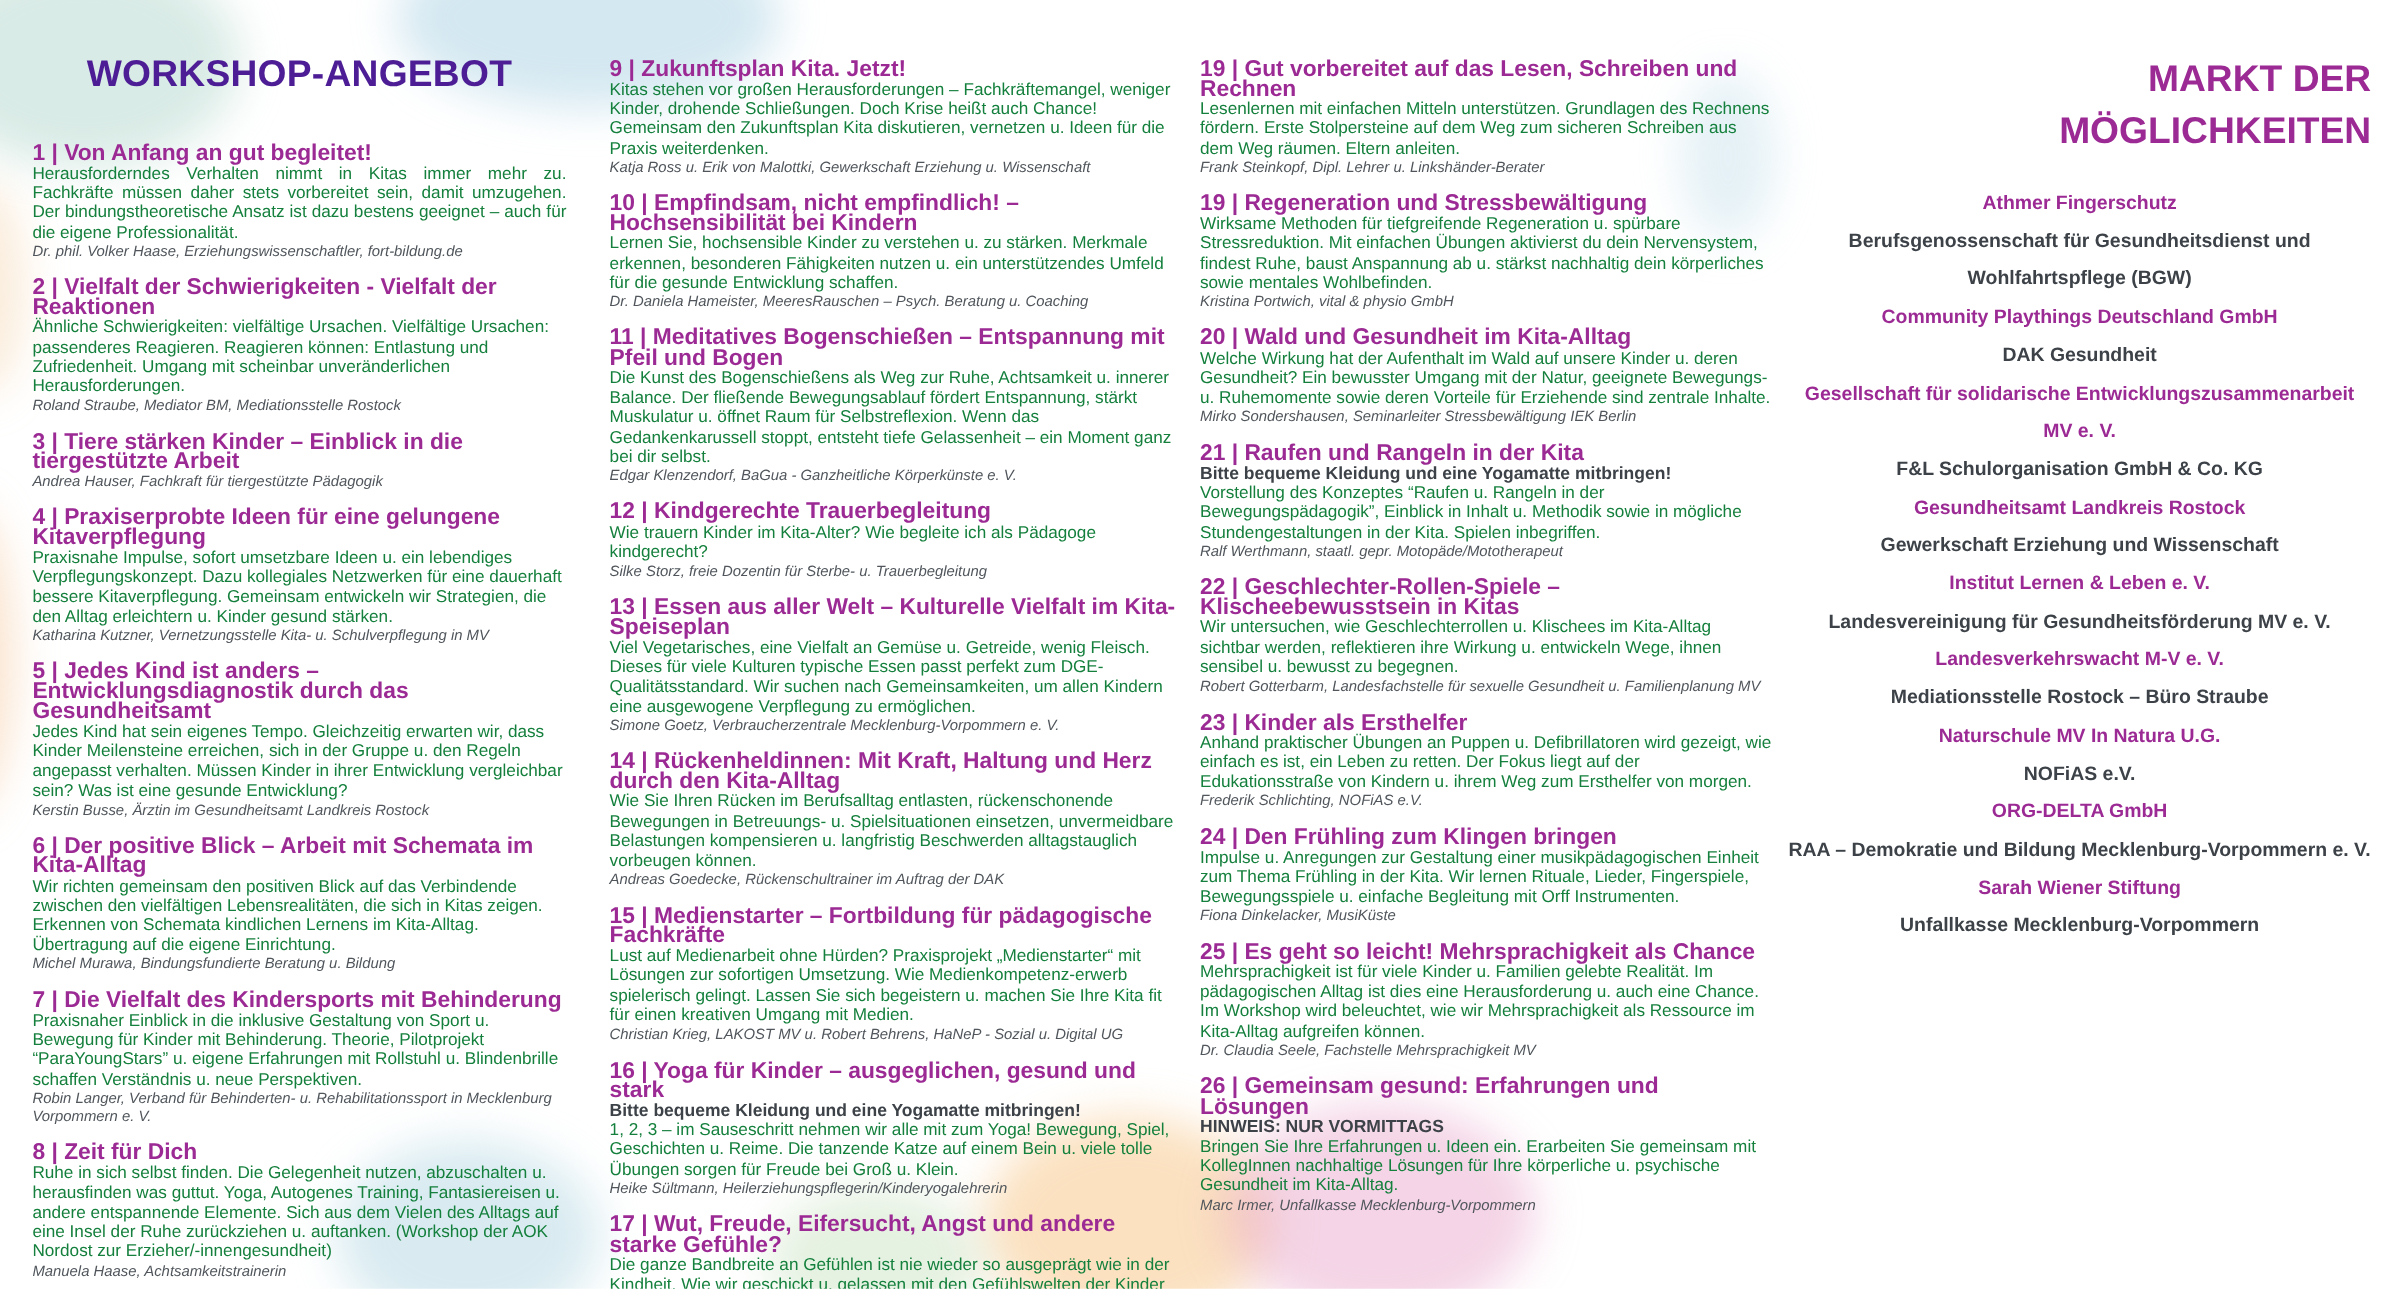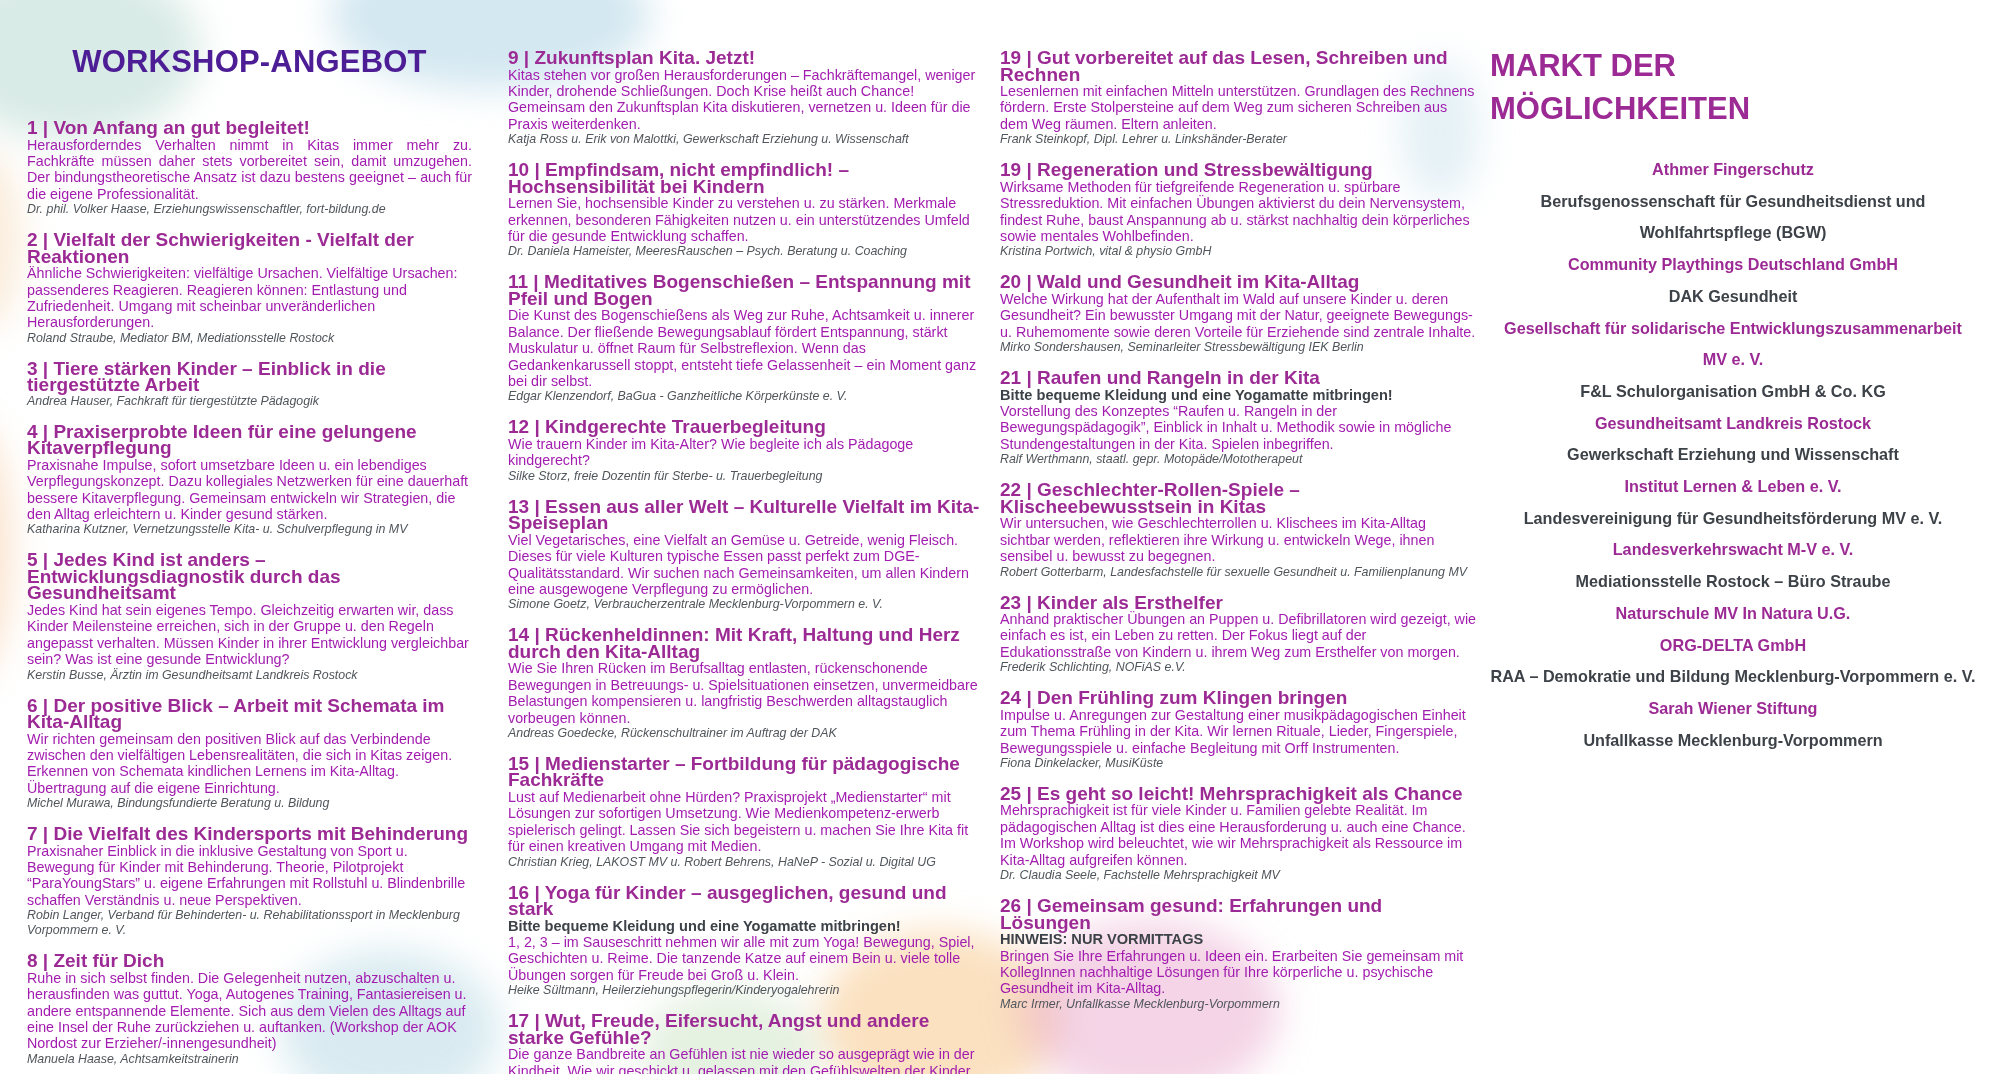--- a/index.html
+++ b/index.html
@@ -22,29 +22,29 @@
     text-align:center; margin:0 0 40px 0; line-height:36px;
   }
   .workshop { margin-bottom:15px; }
   .ws-title {
     color:#9c2a94; font-weight:bold; font-size:19px; line-height:16.5px;
   }
   .ws-note {
     color:#3c4248; font-weight:bold; font-size:14.6px; line-height:16.5px;
   }
   .ws-desc {
-    font-size:14.3px; line-height:16.4px; color:#a21caf;
+    font-size:14.3px; line-height:16.4px; color:#15803d;
   }
   .ws-desc.justify { text-align:justify; }
   .ws-speaker {
     font-style:italic; font-size:12.4px; line-height:15px; color:#50565c;
   }
   .market-title {
     color:#9c2a94; font-weight:bold; font-size:31px; line-height:43px;
-    text-align:left; margin:4px 0 24px 0;
+    text-align:right; margin:4px 0 24px 0;
   }
   .market-intro {
     font-size:16px; line-height:22px; text-align:justify; color:#4f555b;
     margin:0 0 52px 0;
   }
   .exhibitor {
     text-align:center; font-weight:bold; font-size:16.2px; line-height:31.7px;
   }
   .ex-dark { color:#3c4248; }
   .ex-purple { color:#9c2a94; }
@@ -224,18 +224,19 @@
       <div class="exhibitor ex-dark">DAK Gesundheit</div>
       <div class="exhibitor ex-purple">Gesellschaft für solidarische Entwicklungszusammenarbeit MV e. V.</div>
       <div class="exhibitor ex-dark">F&amp;L Schulorganisation GmbH &amp; Co. KG</div>
       <div class="exhibitor ex-purple">Gesundheitsamt Landkreis Rostock</div>
       <div class="exhibitor ex-dark">Gewerkschaft Erziehung und Wissenschaft</div>
       <div class="exhibitor ex-purple">Institut Lernen &amp; Leben e. V.</div>
       <div class="exhibitor ex-dark">Landesvereinigung für Gesundheitsförderung MV e. V.</div>
       <div class="exhibitor ex-purple">Landesverkehrswacht M-V e. V.</div>
       <div class="exhibitor ex-dark">Mediationsstelle Rostock – Büro Straube</div>
       <div class="exhibitor ex-purple">Naturschule MV In Natura U.G.</div>
+      <div class="exhibitor ex-dark">NOFiAS e.V.</div>
       <div class="exhibitor ex-purple">ORG-DELTA GmbH</div>
       <div class="exhibitor ex-dark">RAA – Demokratie und Bildung Mecklenburg-Vorpommern e. V.</div>
       <div class="exhibitor ex-purple">Sarah Wiener Stiftung</div>
       <div class="exhibitor ex-dark">Unfallkasse Mecklenburg-Vorpommern</div>
     </div>
 </div>
 
 </body></html>

